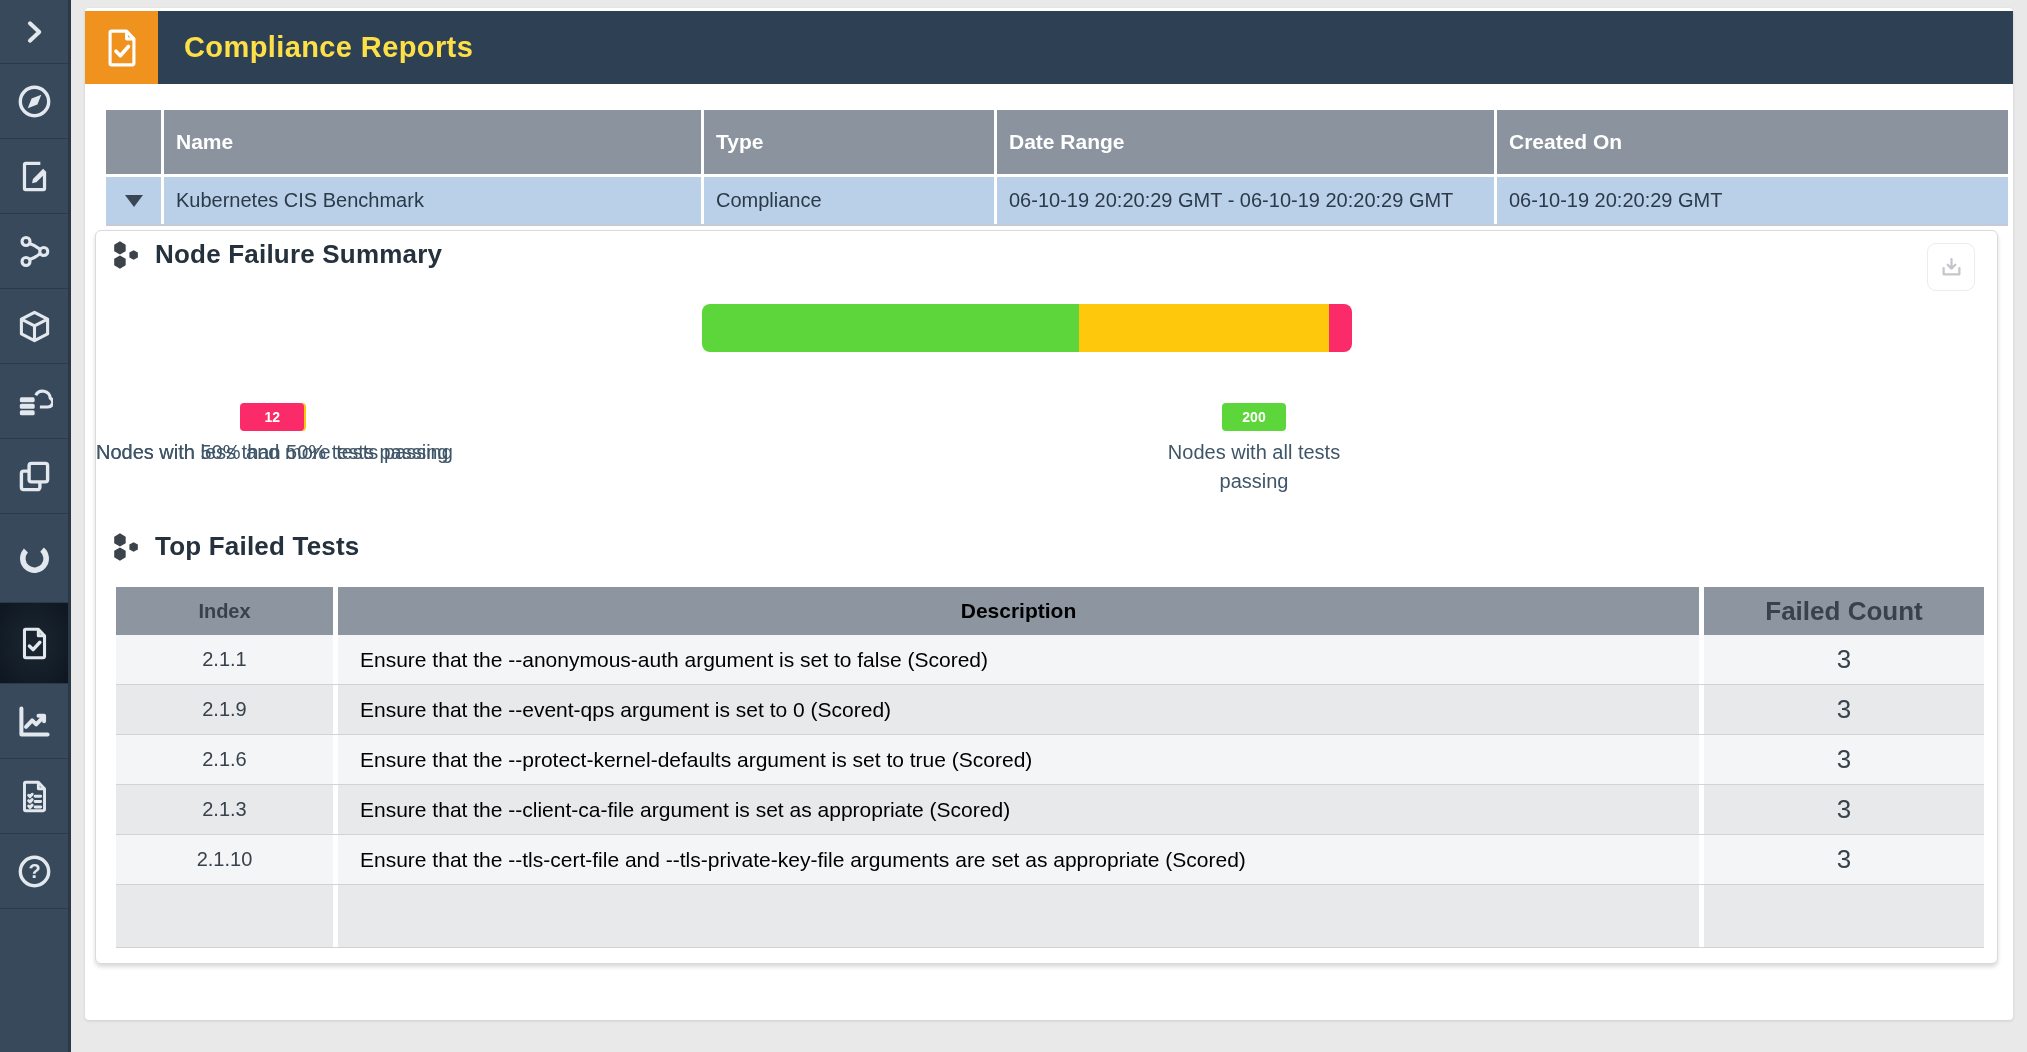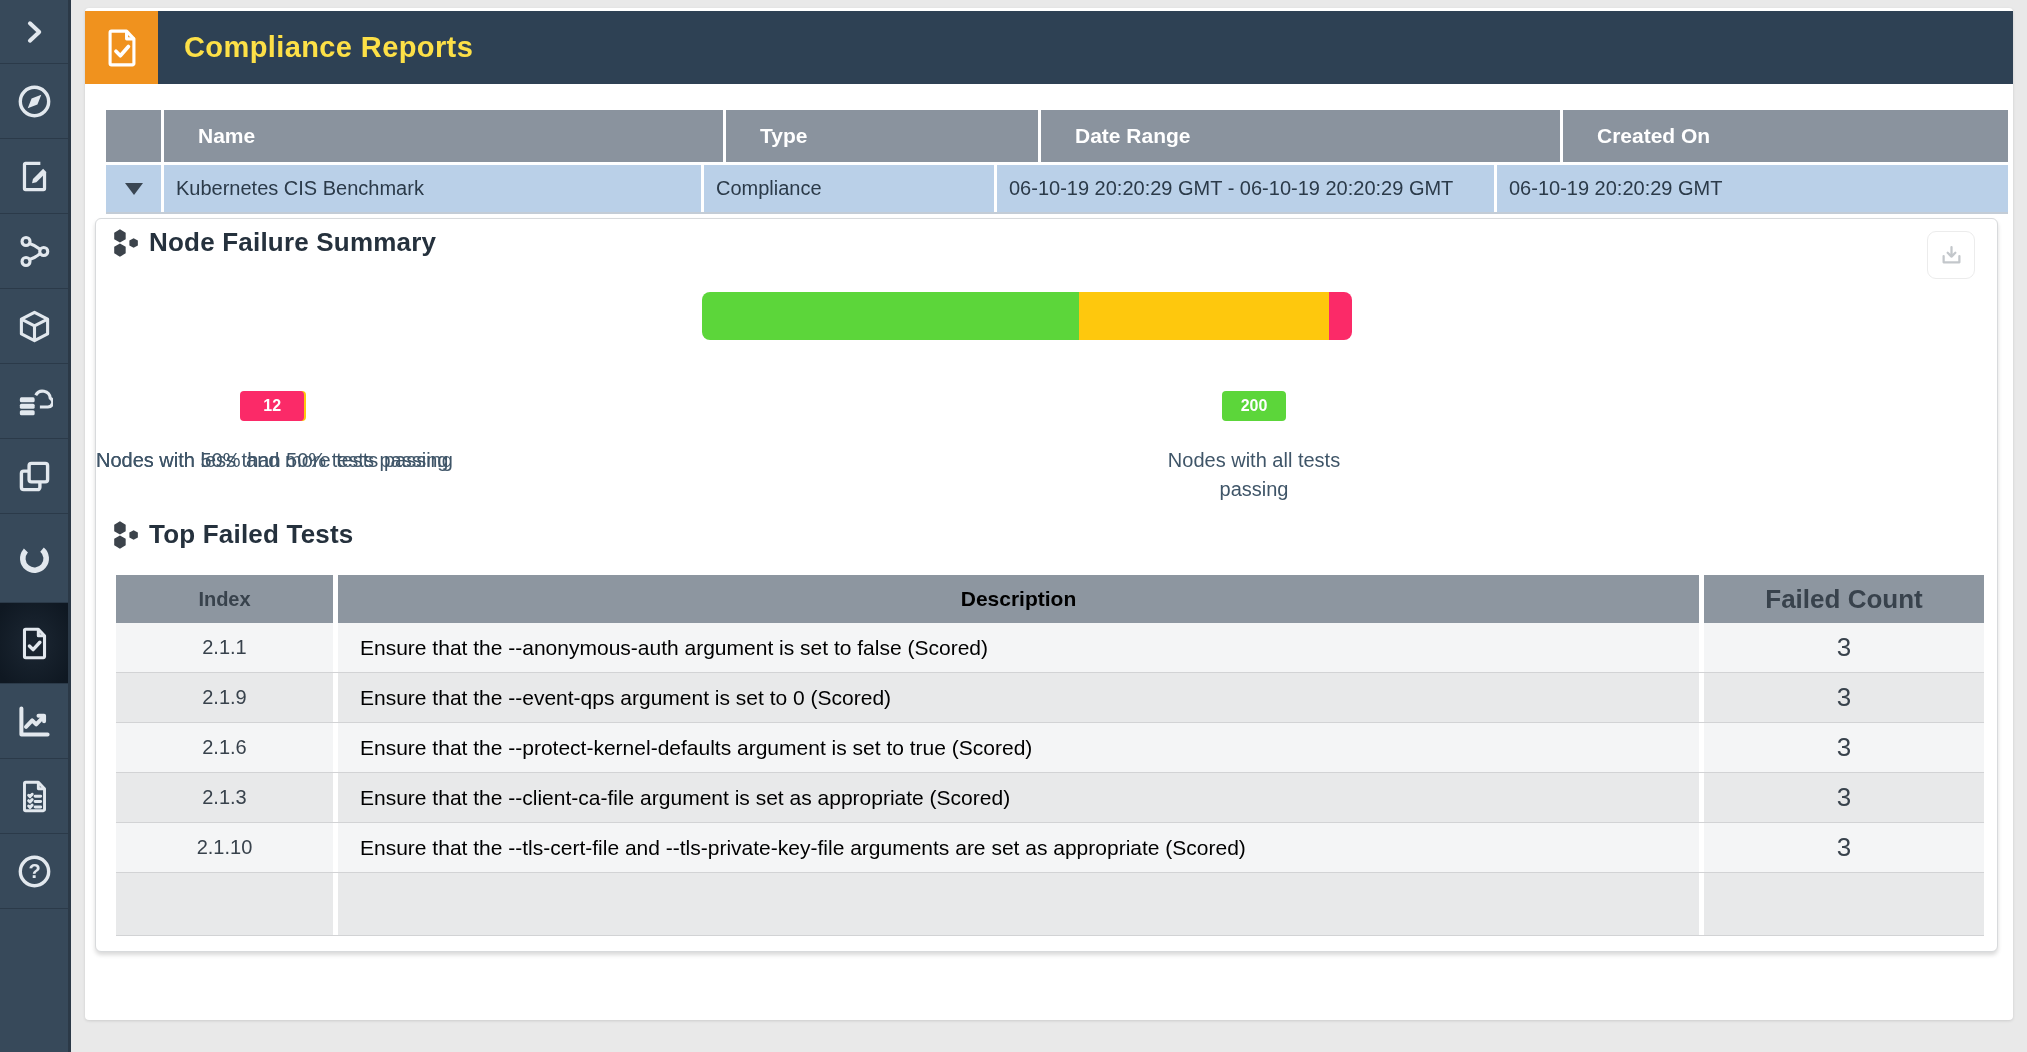--- a/index.html
+++ b/index.html
@@ -34,39 +34,39 @@
     width:73px;height:73px;background:#f0921e;display:flex;
     align-items:center;justify-content:center;color:#fff;flex:none;
   }
   .title-icon-box svg{width:44px;height:44px;}
   .titlebar-bar{flex:1;height:73px;background:#2e4154;display:flex;align-items:center;}
   .titlebar-bar h1{
     margin:0 0 0 26px;font-size:29px;font-weight:bold;color:#fde047;letter-spacing:.4px;
   }
   
   .reports-table{margin:26px 5px 0 21px;font-size:20px;}
-  .rt-head{display:flex;height:52px;background:#8a939e;color:#fff;font-weight:bold;font-size:21px;gap:22px;}
+  .rt-head{display:flex;height:64px;background:#8a939e;color:#fff;font-weight:bold;font-size:21px;}
   .rt-row{display:flex;height:47px;background:#bad0e8;color:#2b3a49;border-top:3px solid #ffffff;border-bottom:2px solid #c3ccd6;}
   .rt-head>div,.rt-row>div{display:flex;align-items:center;padding-left:12px;box-sizing:border-box;}
   .rt-head>div{border-right:3px solid #fff;}
   .rt-row>div{border-right:3px solid #fff;}
   .rt-head>div:last-child,.rt-row>div:last-child{border-right:none;}
   .c-arrow{width:58px;flex:none;justify-content:center;padding-left:0 !important;}
   .c-name{width:540px;flex:none;}
   .c-type{width:293px;flex:none;}
   .c-range{width:500px;flex:none;}
   .c-created{flex:1;}
   .tri-down{width:0;height:0;border-left:9px solid transparent;border-right:9px solid transparent;border-top:12px solid #3a4653;}
   
   .panel{
     position:relative;margin:4px 15px 0 10px;height:732px;
     border:1px solid #d8dadc;border-radius:6px;background:#fff;
     box-shadow:0 3px 4px rgba(0,0,0,.15);
   }
-  .section-header{position:absolute;left:16px;display:flex;align-items:center;gap:7px;}
+  .section-header{position:absolute;left:16px;display:flex;align-items:center;gap:13px;}
   .section-header.first{top:8px;}
   .section-header.second{top:300px;}
   .hex-icon{width:30px;height:30px;color:#3c434b;}
   .hex-icon svg{width:100%;height:100%;display:block;}
   .section-header h2{margin:0;font-size:26px;font-weight:bold;color:#25313d;letter-spacing:.2px;}
   .download-btn{
     position:absolute;top:12px;right:22px;width:48px;height:48px;
     background:#fff;border:1px solid #ececec;border-radius:9px;color:#c3c7cb;
     display:flex;align-items:center;justify-content:center;cursor:pointer;padding:0;
   }
@@ -77,21 +77,21 @@
     border-radius:8px;overflow:hidden;display:flex;
   }
   .bar-seg{height:100%;}
   
   .legend-item{position:absolute;top:172px;text-align:center;}
   .legend-item:nth-of-type(1){left:598px;width:200px;}
   .legend-item:nth-of-type(2){left:796px;width:230px;}
   .legend-item:nth-of-type(3){left:1048px;width:220px;}
   .legend-chip{
     display:inline-block;min-width:38px;padding:6px 13px;border-radius:4px;
-    color:#fff;font-size:16px;font-weight:bold;margin-bottom:25px;
+    color:#fff;font-size:14px;font-weight:bold;margin-bottom:7px;
   }
   .legend-label{font-size:20px;color:#3f5568;line-height:29px;}
   
   .failed-table{position:absolute;top:356px;left:20px;right:13px;}
   .ft-head{display:flex;height:48px;background:#8d96a0;color:#fff;font-weight:bold;font-size:25px;}
   .ft-head>div{display:flex;align-items:center;justify-content:center;box-sizing:border-box;}
   .ft-row{display:flex;height:49px;border-bottom:1px solid #d2d3d5;}
   .ft-row:nth-child(even){background:#f4f5f6;}
   .ft-row:nth-child(odd){background:#e8e9ea;}
   .ft-row.empty{height:62px;}

